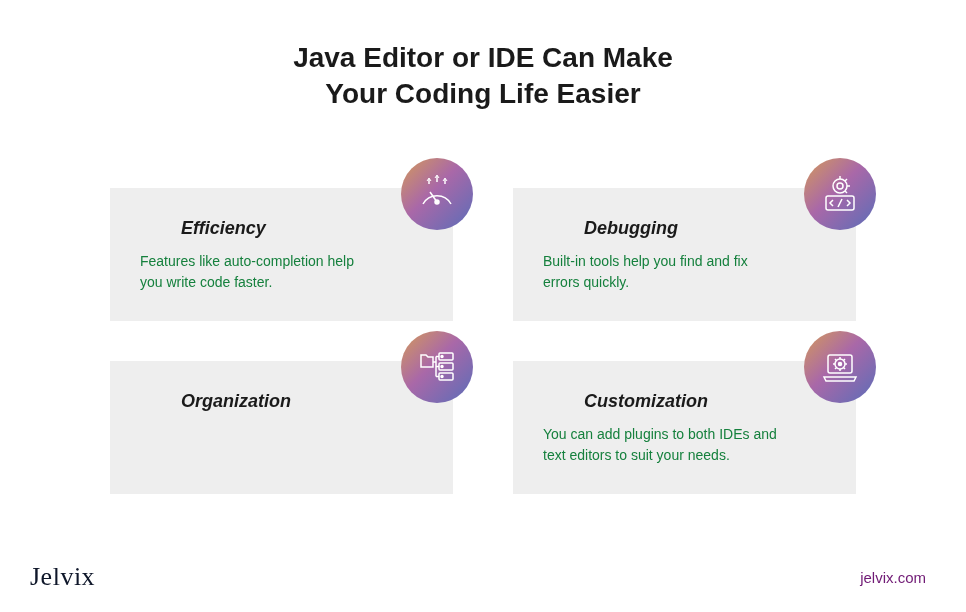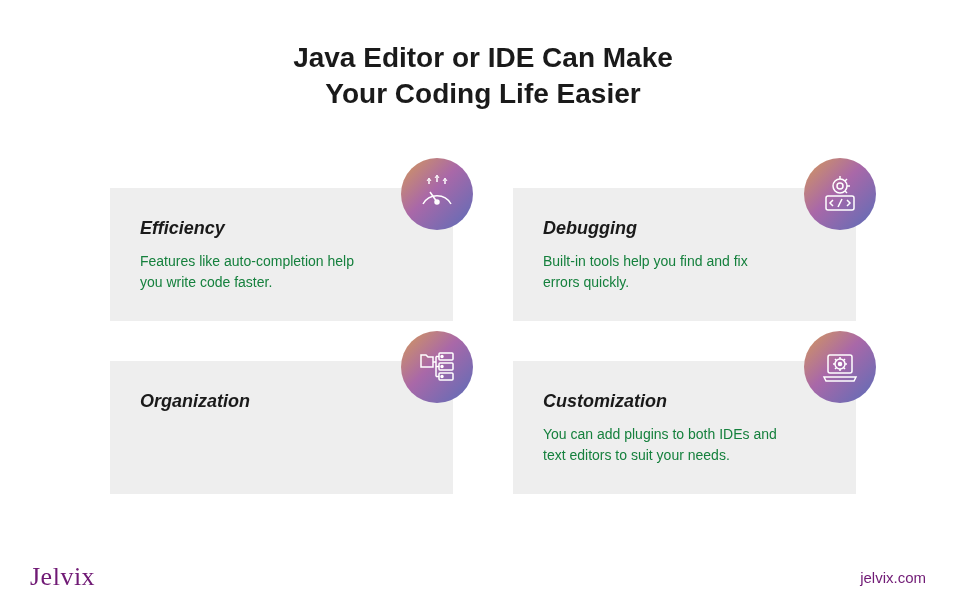--- a/index.html
+++ b/index.html
@@ -53,20 +53,21 @@
       stroke: #ffffff;
       fill: none;
       stroke-width: 1.5;
     }
     .card-title {
       font-size: 18px;
       font-weight: 700;
       font-style: italic;
       color: #1a1a1a;
       margin-bottom: 12px;
+      margin-left: 41px;
     }
     .card-description {
       font-size: 14px;
       font-weight: 400;
       color: #15803d;
       line-height: 1.5;
       max-width: 240px;
     }
     .footer {
       position: absolute;
@@ -74,21 +75,21 @@
       left: 30px;
       right: 40px;
       display: flex;
       justify-content: space-between;
       align-items: center;
     }
     .logo {
       font-family: Georgia, serif;
       font-size: 26px;
       font-weight: 400;
-      color: #701a75;
+      color: #0f172a;
       letter-spacing: 0.5px;
     }
     .website {
       font-size: 15px;
       color: #701a75;
     }
   </style>
 </head>
 <body>
 

